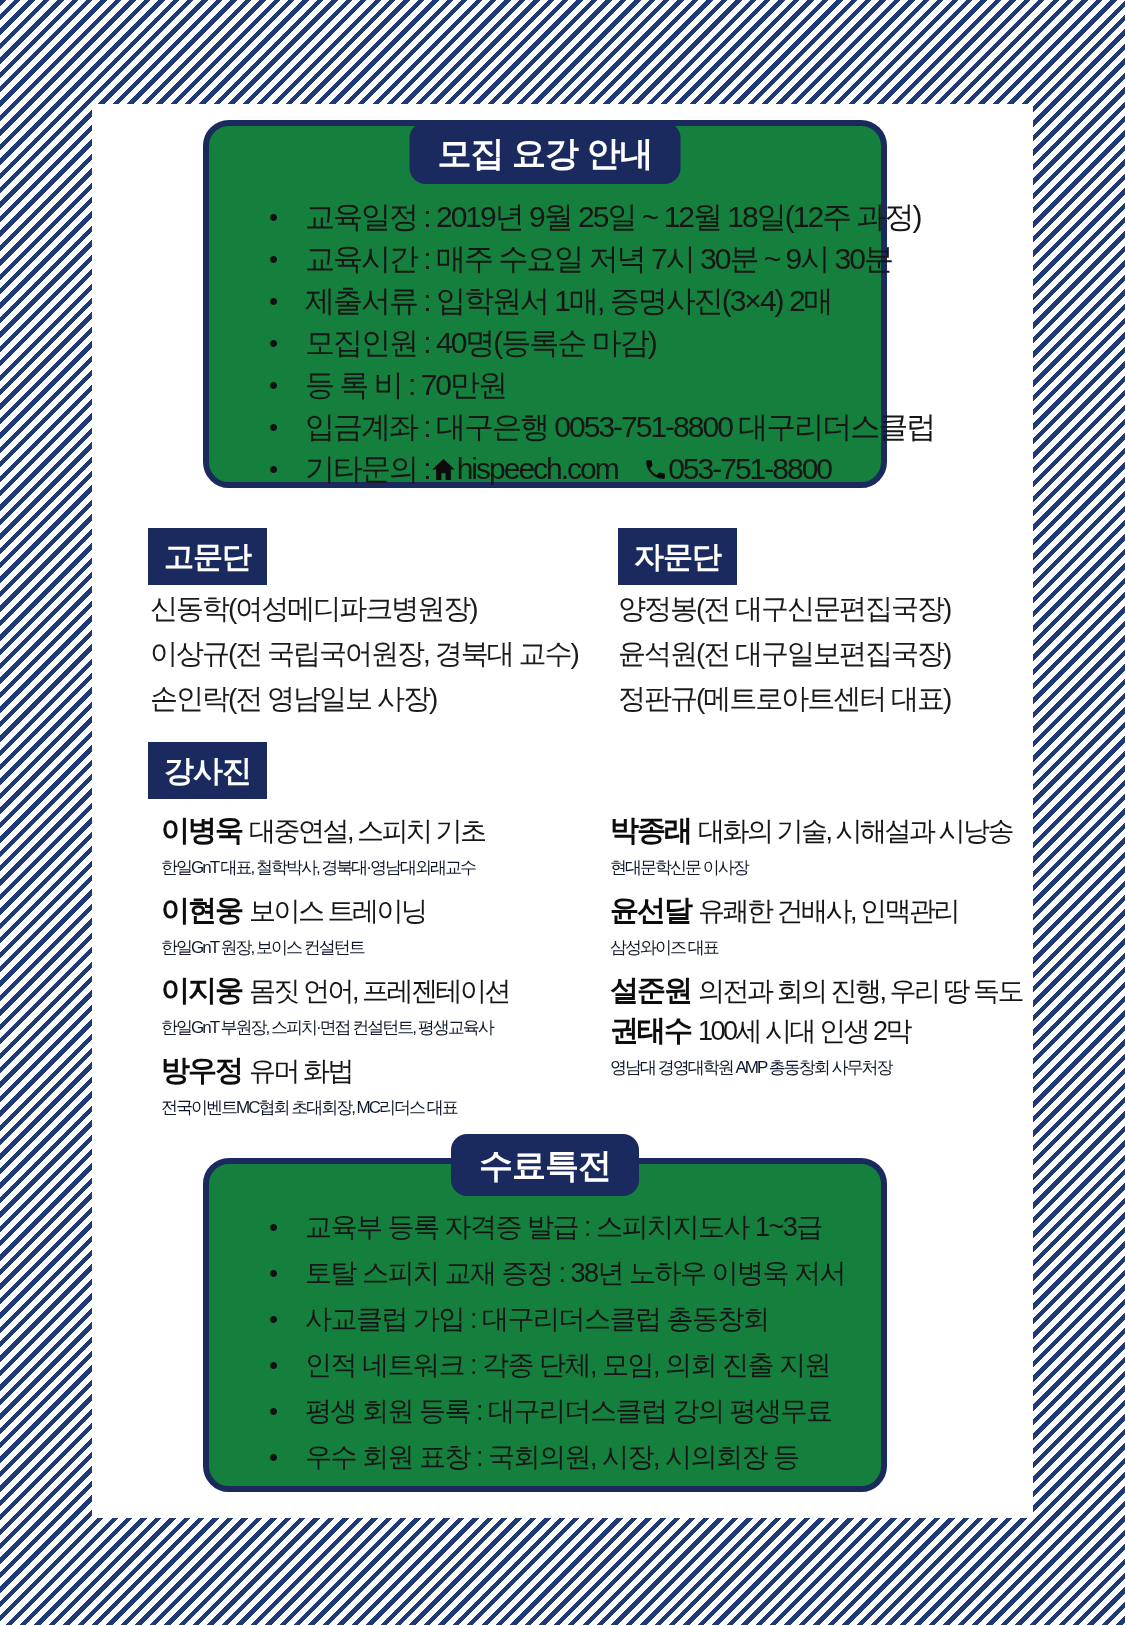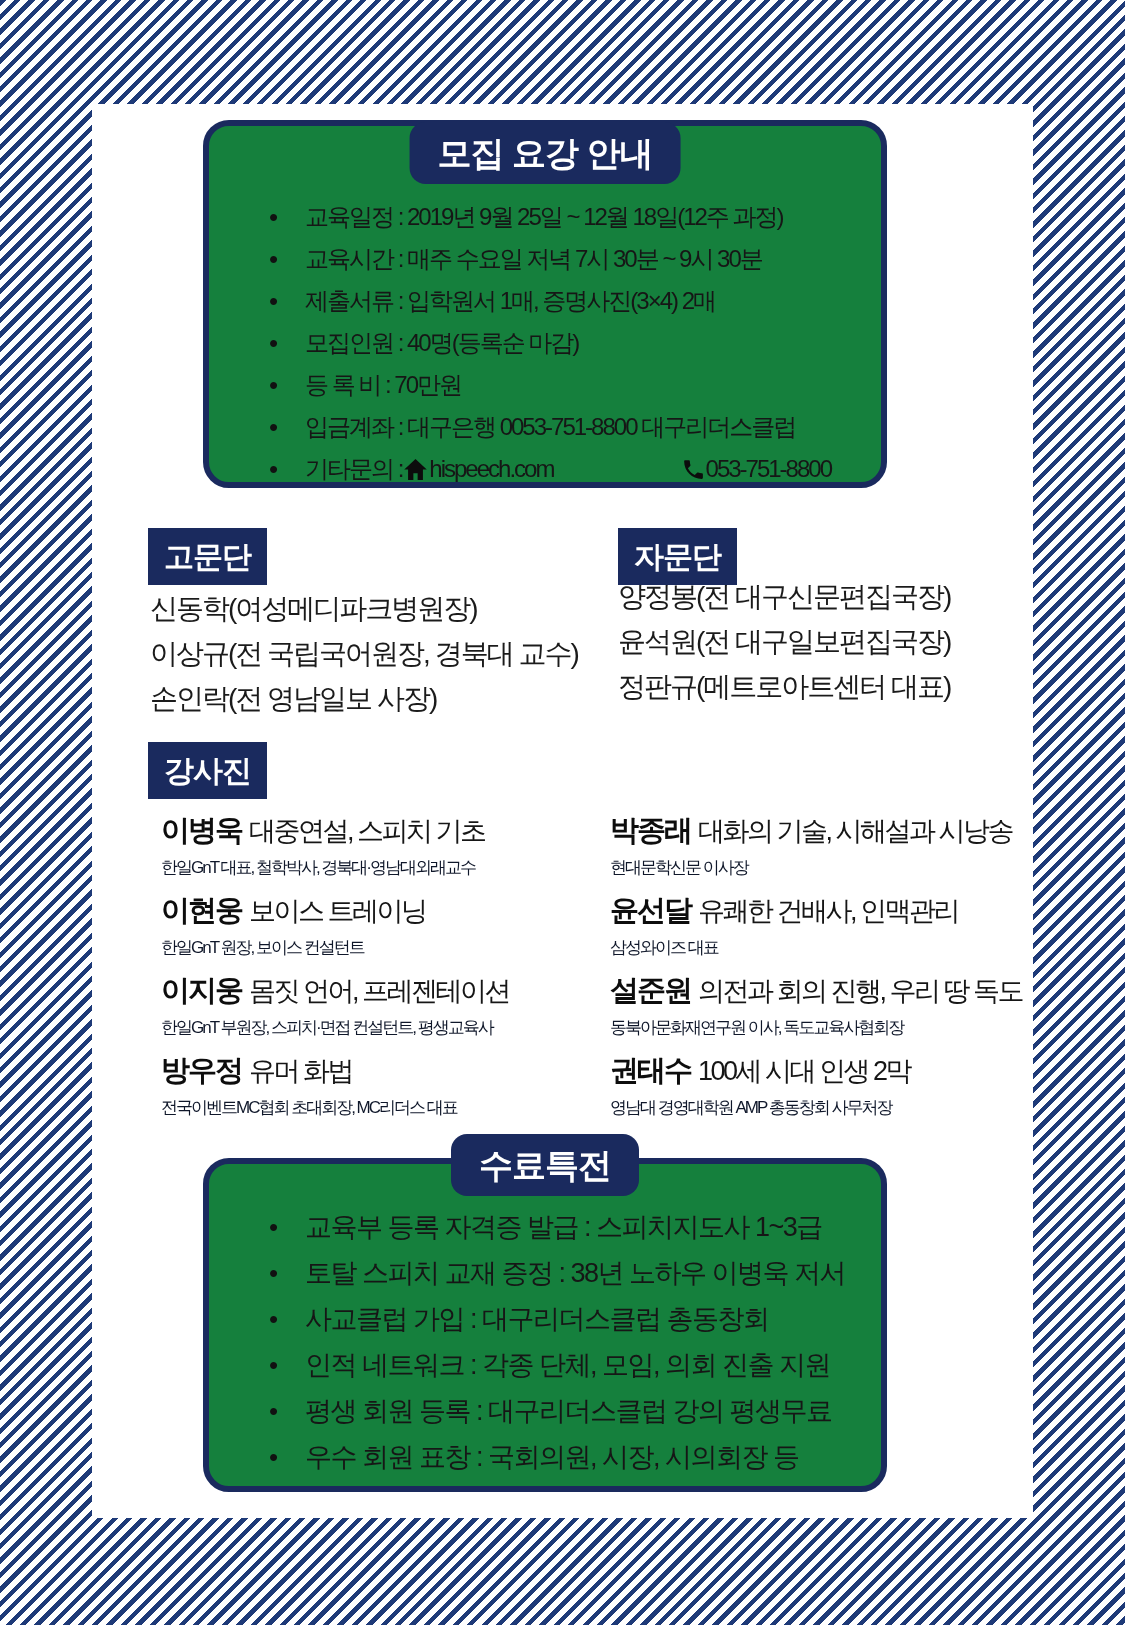--- a/index.html
+++ b/index.html
@@ -18,37 +18,37 @@
            height:62px;line-height:62px;padding:0 28px;border-radius:16px;white-space:nowrap;}
   .info-box .box-tab{top:-4px;}
   .benefits-box .box-tab{top:-30px;}
 
   .bullets{position:absolute;left:50px;right:14px;}
   .info-box .bullets{top:70px;}
   .benefits-box .bullets{top:40px;}
   .brow{display:flex;align-items:center;height:42px;}
   .benefits-box .brow{height:46px;}
   .dot{flex:0 0 46px;padding-left:10px;font-size:26px;color:#111;}
-  .btxt{font-size:24px;color:#161616;letter-spacing:-2px;white-space:nowrap;}
+  .btxt{font-size:30px;color:#161616;letter-spacing:-2px;white-space:nowrap;}
   .benefits-box .btxt{font-size:27px;letter-spacing:-1.5px;}
 
   .contact-row{position:absolute;left:50px;right:14px;top:322px;display:flex;align-items:center;height:42px;}
   .icon{display:inline-flex;align-items:center;}
   .icon svg{display:block;}
   .phone-group{margin-left:auto;display:flex;align-items:center;padding-right:36px;justify-content:space-between;}
 
   .sec-label{position:absolute;background:#1a2a5e;color:#fff;font-size:30px;font-weight:bold;
              letter-spacing:-1px;height:57px;line-height:57px;padding:0 16px;white-space:nowrap;}
   #lab-advisors{left:56px;top:424px;}
   #lab-consultants{left:526px;top:424px;}
   #lab-instructors{left:56px;top:638px;}
 
   .memlist{position:absolute;font-size:28px;letter-spacing:-2px;color:#1b1b1b;line-height:45px;white-space:nowrap;}
   #advisor-list{left:58px;top:482px;}
-  #consultant-list{left:526px;top:470px;}
+  #consultant-list{left:526px;top:482px;}
 
   .icolumn{position:absolute;top:706px;white-space:nowrap;}
   #instr-left{left:69px;}
   #instr-right{left:518px;}
   .iname-row{height:40px;line-height:40px;}
   .iname{font-size:29px;font-weight:bold;color:#0d0d0d;letter-spacing:-2px;}
   .itopic{font-size:27px;color:#161616;letter-spacing:-2.5px;margin-left:7px;}
   .iaff{height:40px;line-height:36px;font-size:17px;color:#0f172a;letter-spacing:-2px;}
 </style>
 </head>
@@ -161,21 +161,20 @@
           <div class="iaff">현대문학신문 이사장</div>
         </div>
 
         <div class="ientry">
           <div class="iname-row"><span class="iname">윤선달</span><span class="itopic">유쾌한 건배사, 인맥관리</span></div>
           <div class="iaff">삼성와이즈 대표</div>
         </div>
 
         <div class="ientry">
           <div class="iname-row"><span class="iname">설준원</span><span class="itopic">의전과 회의 진행, 우리 땅 독도</span></div>
-          <div class="iaff">동북아문화재연구원 이사, 독도교육사협회장</div>
         </div>
 
         <div class="ientry">
           <div class="iname-row"><span class="iname">권태수</span><span class="itopic">100세 시대 인생 2막</span></div>
           <div class="iaff">영남대 경영대학원 AMP 총동창회 사무처장</div>
         </div>
       </div>
 
     <section class="box benefits-box">
       <div class="box-tab">수료특전</div>

